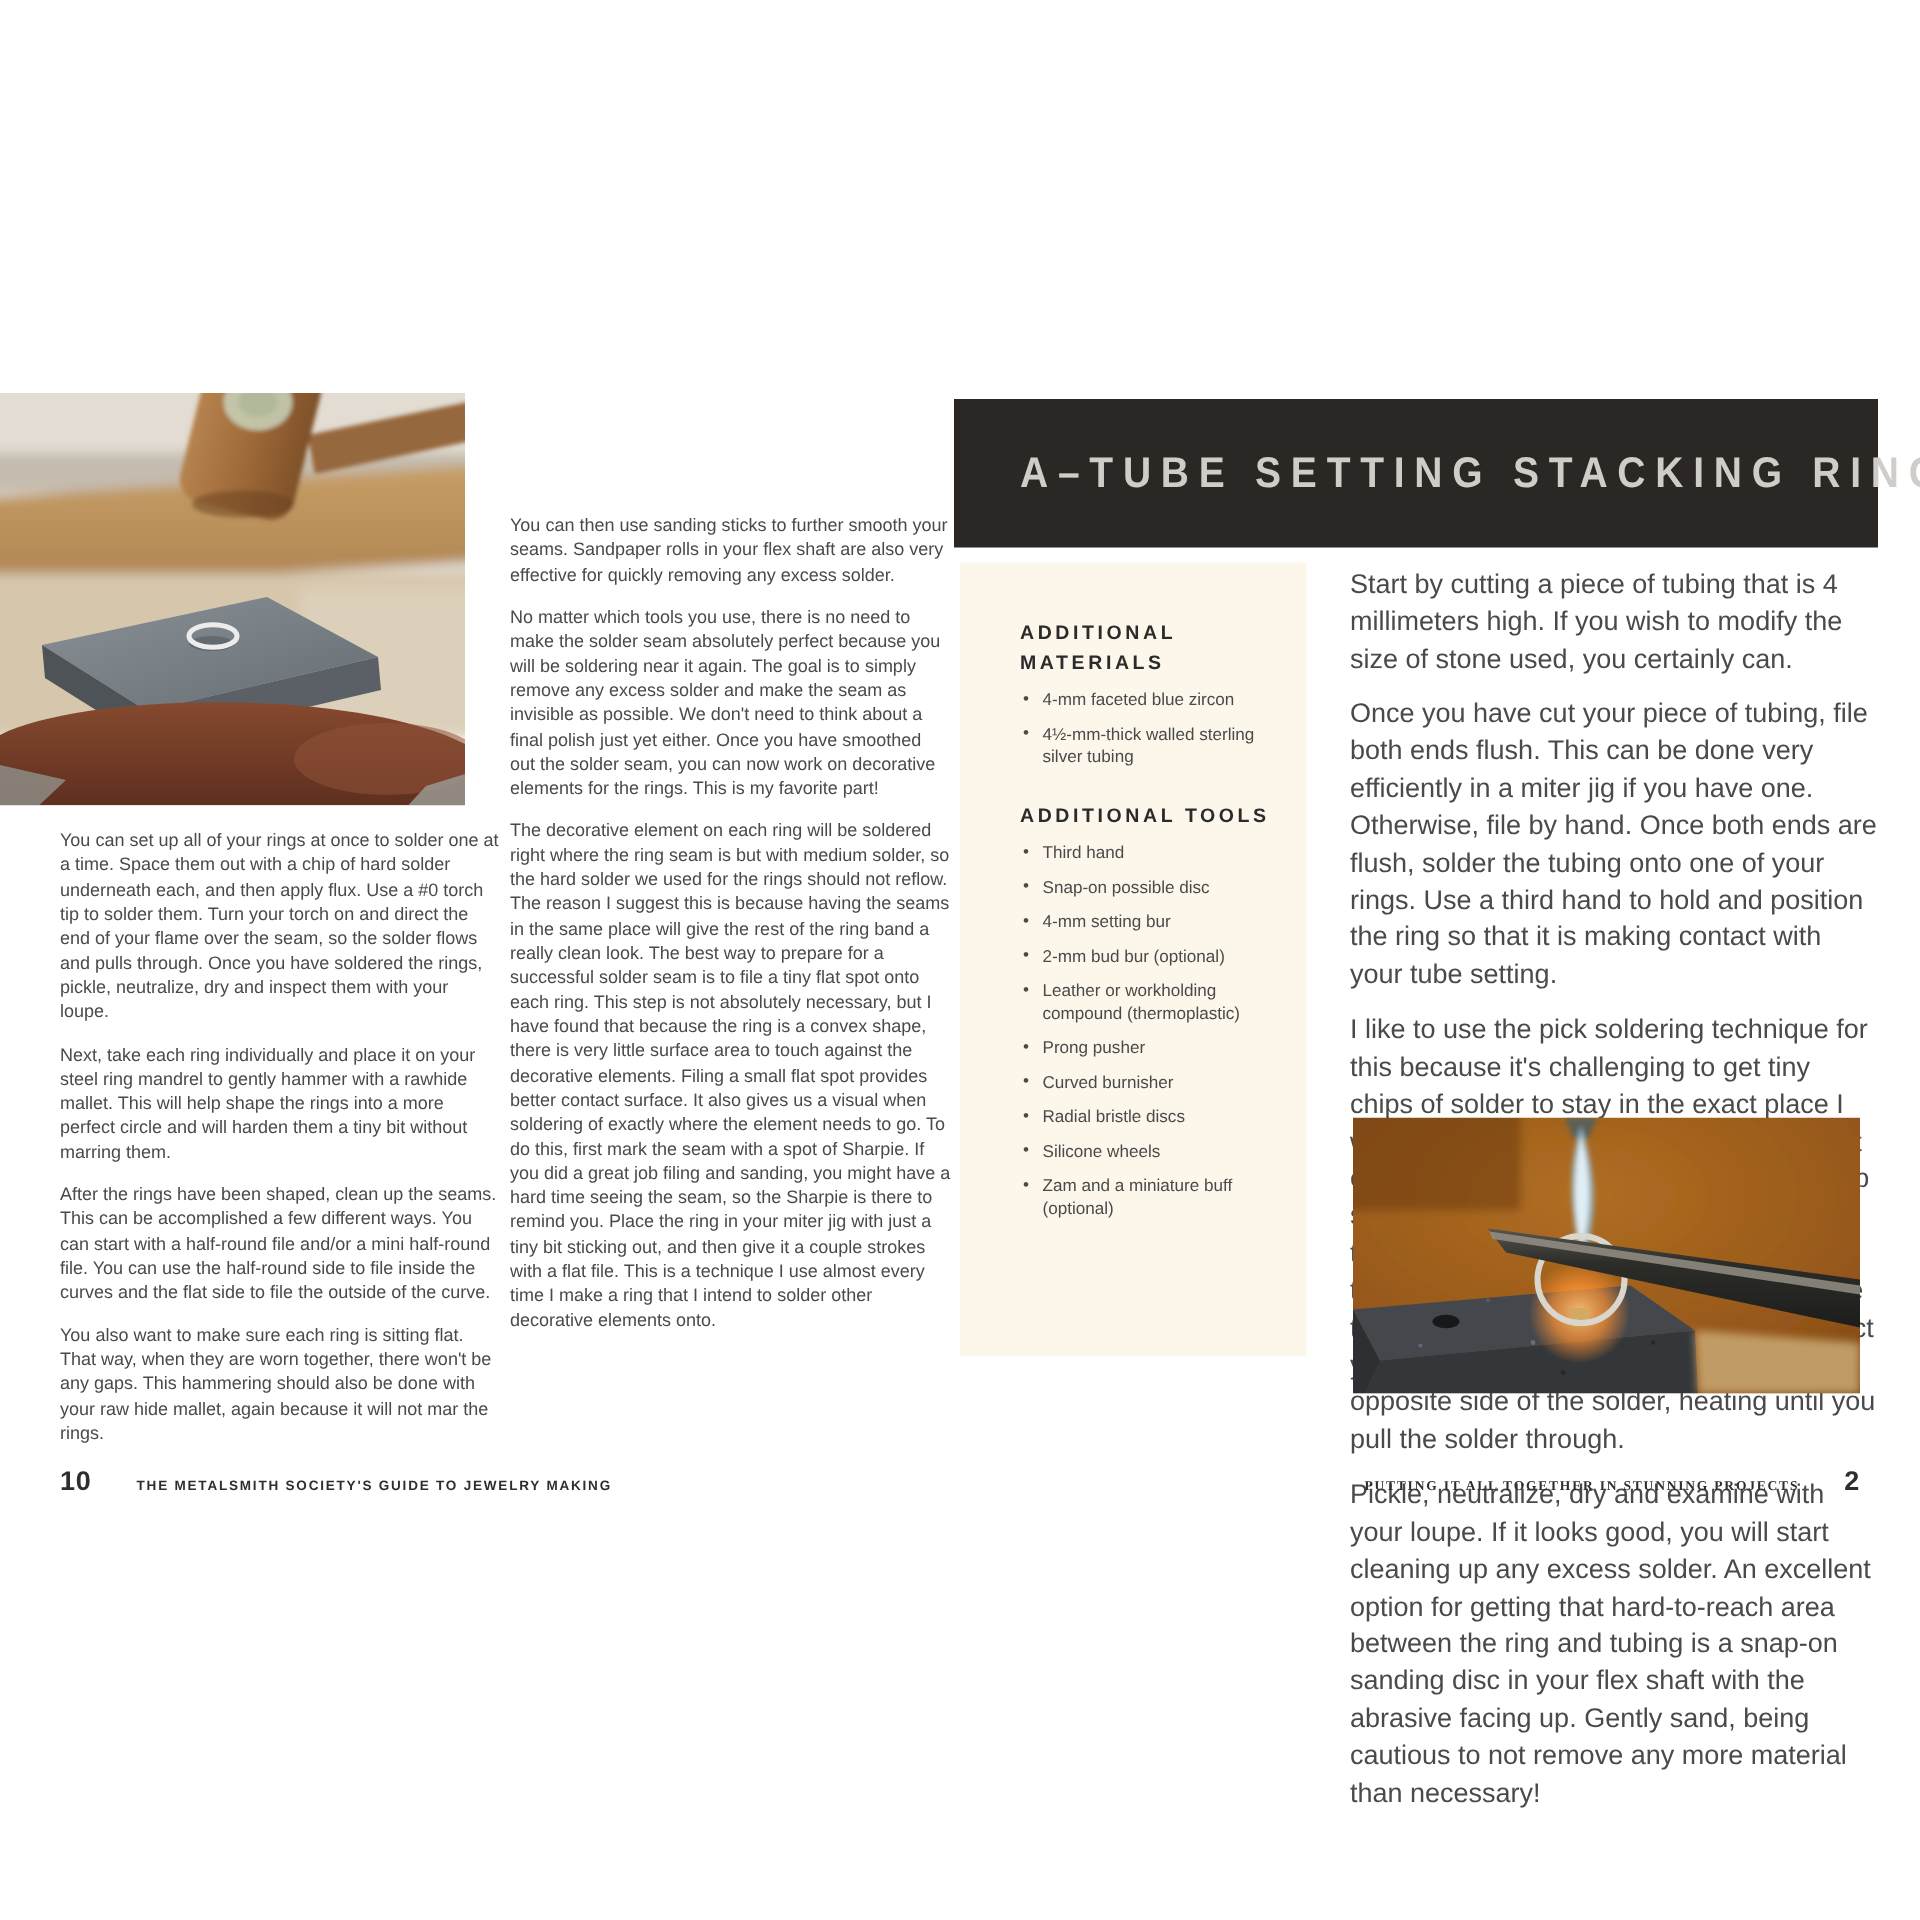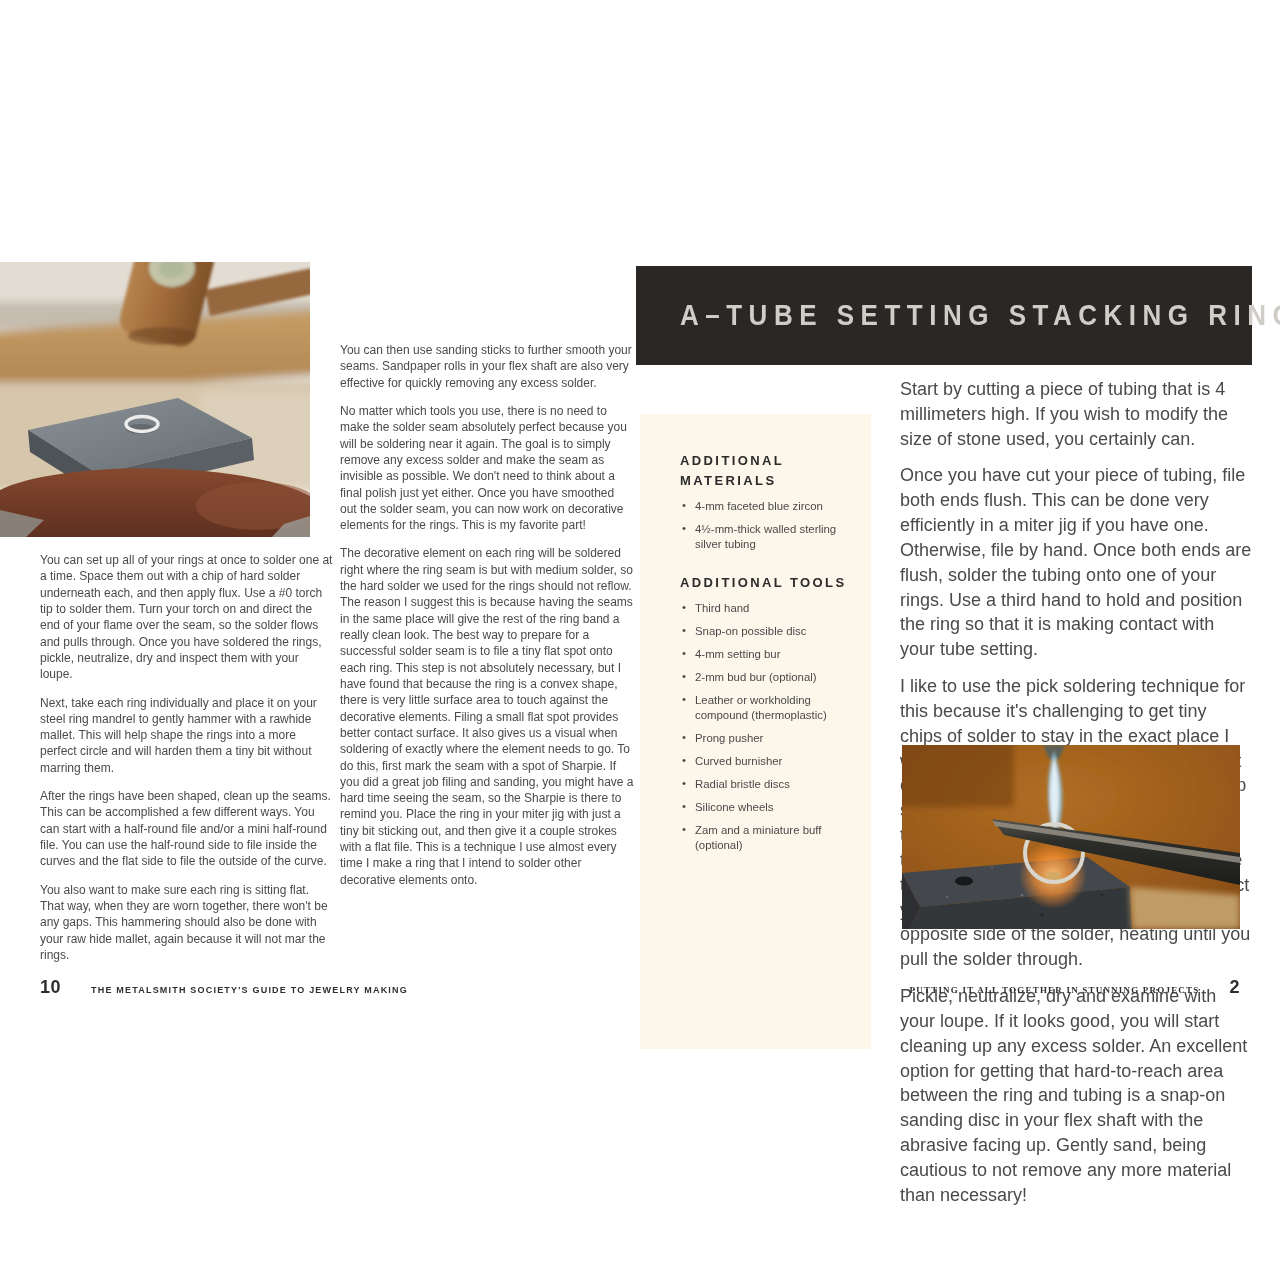--- a/index.html
+++ b/index.html
@@ -18,22 +18,22 @@
   .col-right  { left:900px; top:377px; width:352px; font-size:18px; line-height:1.38; }
 
   
   .banner { position:absolute; left:636px; top:266px; width:616px; height:99px;
             background:#2b2724; display:flex; align-items:center; }
   .banner-title { color:#d0cdc8; font-size:26px; font-weight:600; letter-spacing:6.5px;
                   padding-left:44px; transform:scaleY(1.1); transform-origin:left center;
                   white-space:nowrap; }
 
   
-  .sidebar { position:absolute; left:640px; top:375px; width:231px; height:635px;
-             background:#fcf7ea; padding:37px 16px 0 40px;margin-top:39px; }
+  .sidebar { position:absolute; left:640px; top:375px; width:231px; height:529px;
+             background:#fcf7ea; padding:37px 16px 0 40px; }
   .sb-heading { font-size:13px; font-weight:bold; color:#2b2b2b; letter-spacing:2.4px;
                 line-height:1.5; width:168px; margin-bottom:9px; }
   .sb-heading.second { margin-top:20px; }
   .sb-list { list-style:none; }
   .sb-list li { position:relative; font-size:11.4px; line-height:1.35; color:#4a4a4a;
                 padding-left:15px; margin-bottom:7.5px; }
   .sb-list li::before { content:"•"; position:absolute; left:2px; top:-1px; color:#4a4a4a; }
 
   
   .photo-right { position:absolute; left:902px; top:745px; width:338px; height:184px; overflow:hidden; }

